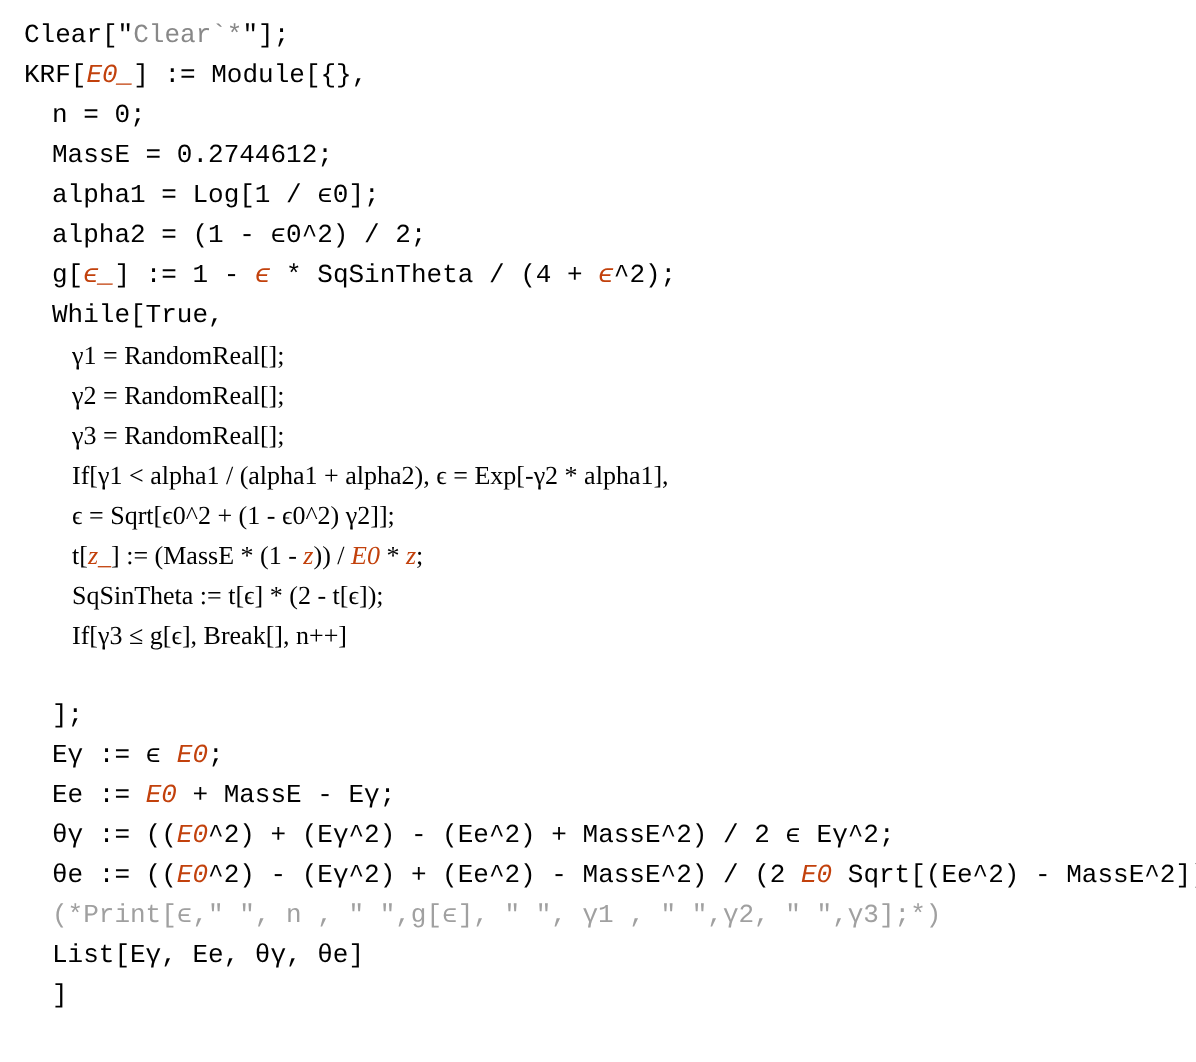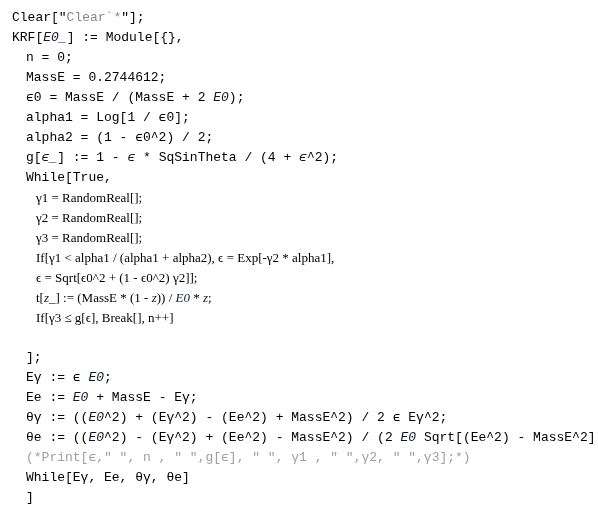--- a/index.html
+++ b/index.html
@@ -9,38 +9,37 @@
     font-size: 13px;
     line-height: 20px;
     background: #fff;
     color: #000;
     white-space: nowrap;
   }
   .line { display: block; }
   .sym { color: #000; }
   .str { color: #888888; }
   .cmt { color: #a0a0a0; }
-  .slot { color: #0f172a; font-style: italic; margin-top: 22px; }
+  .slot { color: #c2410c; font-style: italic; margin-top: 22px; }
   .ind1 { padding-left: 14px; }
   .ind2 { padding-left: 24px; font-family: Liberation Serif, serif; }
 </style>
 </head>
 <body>
 
 <div>
 
 <span class="line"><span class="sym">Clear["</span><span class="str">Clear`*</span><span class="sym">"];</span></span>
 
 <span class="line"><span class="sym">KRF[</span><span class="slot">E0_</span><span class="sym">] := Module[{},</span></span>
 
 <span class="line ind1"><span class="sym">n = 0;</span></span>
 
 <span class="line ind1"><span class="sym">MassE = 0.2744612;</span></span>
 
-<span class="line ind1"><span class="sym">ϵ0 = MassE / (MassE + 2 </span><span class="slot">E0</span><span class="sym">);</span></span>
 
 <span class="line ind1"><span class="sym">alpha1 = Log[1 / ϵ0];</span></span>
 
 <span class="line ind1"><span class="sym">alpha2 = (1 - ϵ0^2) / 2;</span></span>
 
 <span class="line ind1"><span class="sym">g[</span><span class="slot">ϵ_</span><span class="sym">] := 1 - </span><span class="slot">ϵ</span><span class="sym"> * SqSinTheta / (4 + </span><span class="slot">ϵ</span><span class="sym">^2);</span></span>
 
 <span class="line ind1"><span class="sym">While[True,</span></span>
 
 <span class="line ind2"><span class="sym">γ1 = RandomReal[];</span></span>
@@ -48,34 +47,35 @@
 <span class="line ind2"><span class="sym">γ2 = RandomReal[];</span></span>
 
 <span class="line ind2"><span class="sym">γ3 = RandomReal[];</span></span>
 
 <span class="line ind2"><span class="sym">If[γ1 &lt; alpha1 / (alpha1 + alpha2), ϵ = Exp[-γ2 * alpha1],</span></span>
 
 <span class="line ind2"><span class="sym">ϵ = Sqrt[ϵ0^2 + (1 - ϵ0^2) γ2]];</span></span>
 
 <span class="line ind2"><span class="sym">t[</span><span class="slot">z_</span><span class="sym">] := (MassE * (1 - </span><span class="slot">z</span><span class="sym">)) / </span><span class="slot">E0</span><span class="sym"> * </span><span class="slot">z</span><span class="sym">;</span></span>
 
+<span class="line ind2"><span class="sym">SqSinTheta := t[ϵ] * (2 - t[ϵ]);</span></span>
 
 <span class="line ind2"><span class="sym">If[γ3 ≤  g[ϵ], Break[], n++]</span></span>
 
 <span class="line ind2"><span class="sym"></span>&nbsp;</span>
 
 <span class="line ind1"><span class="sym">];</span></span>
 
 <span class="line ind1"><span class="sym">Eγ := ϵ </span><span class="slot">E0</span><span class="sym">;</span></span>
 
 <span class="line ind1"><span class="sym">Ee := </span><span class="slot">E0</span><span class="sym"> + MassE - Eγ;</span></span>
 
 <span class="line ind1"><span class="sym">θγ := ((</span><span class="slot">E0</span><span class="sym">^2) + (Eγ^2) - (Ee^2) + MassE^2) / 2 ϵ Eγ^2;</span></span>
 
 <span class="line ind1"><span class="sym">θe := ((</span><span class="slot">E0</span><span class="sym">^2) - (Eγ^2) + (Ee^2) - MassE^2) / (2 </span><span class="slot">E0</span><span class="sym"> Sqrt[(Ee^2) - MassE^2]);</span></span>
 
 <span class="line ind1"><span class="cmt">(*Print[ϵ," ", n , " ",g[ϵ], " ", γ1 , " ",γ2, " ",γ3];*)</span></span>
 
-<span class="line ind1"><span class="sym">While[Eγ, Ee, θγ, θe]</span></span>
+<span class="line ind1"><span class="sym">List[Eγ, Ee, θγ, θe]</span></span>
 
 <span class="line ind1"><span class="sym">]</span></span>
 
 </div>
 
 </body></html>

